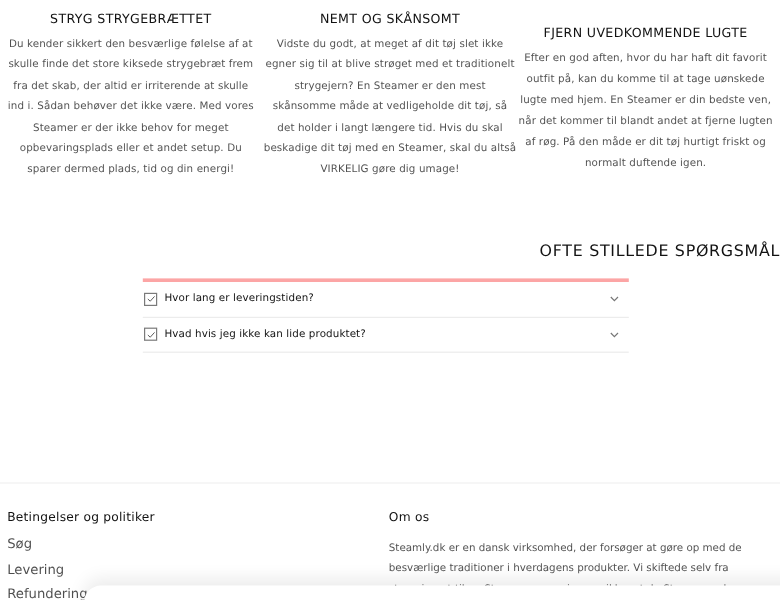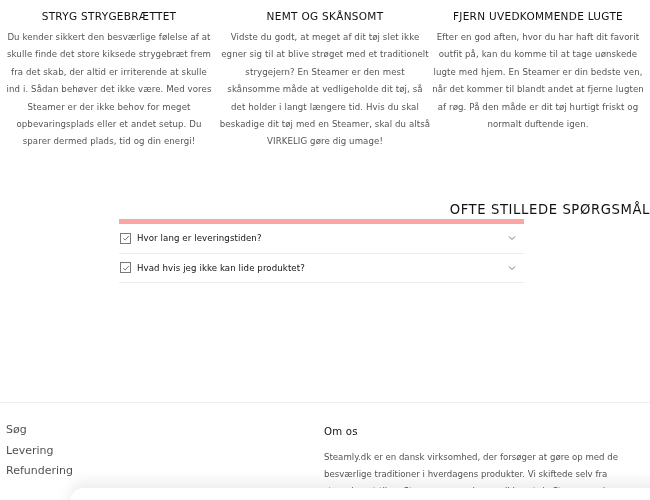--- a/index.html
+++ b/index.html
@@ -5,24 +5,24 @@
     * { box-sizing: border-box; margin: 0; padding: 0; }
     html, body { width: 650px; height: 500px; overflow: hidden; background: #ffffff; }
     body { font-family: "DejaVu Sans", "Liberation Sans", sans-serif; color: #121212; position: relative; }
 
     .features { position: absolute; top: 0; left: 0; width: 542px; height: 160px; text-decoration: underline; }
     .feature { position: absolute; top: 9px; text-align: center; }
     .feature h3 { font-size: 10.5px; font-weight: 400; letter-spacing: 0.3px; color: #121212; margin-bottom: 5px; line-height: 15px; }
     .feature p { font-size: 8.6px; line-height: 17.4px; color: rgba(18,18,18,0.75); letter-spacing: 0.1px; }
     .f1 { left: 4px; width: 210px; }
     .f2 { left: 219px; width: 212px; }
-    .f3 { left: 432px; width: 212px; }
+    .f3 { left: 432px; width: 212px; margin-top: 12px; }
 
     .faq-title { position: absolute; top: 202px; left: 0; width: 650px; text-align: right; font-size: 13.2px; letter-spacing: 0.6px; color: #121212; font-weight: 400; }
-    .faq { position: absolute; top: 219px; left: 119px; width: 405px; border-top: 5px solid #fca5a5; }
+    .faq { position: absolute; top: 232px; left: 119px; width: 405px; border-top: 3px solid #fca5a5; }
     .faq-item { height: 29.5px; border-bottom: 1px solid #ececec; display: flex; align-items: center; cursor: pointer; }
     .faq-check { width: 11px; height: 11px; border: 1px solid #7a7a7a; margin-left: 1px; margin-right: 6px; display: flex; align-items: center; justify-content: center; }
     .faq-check svg { width: 8px; height: 8px; }
     .faq-q { flex: 1; font-size: 8.6px; color: #121212; letter-spacing: 0.1px; }
     .faq-chevron { width: 8px; height: 6px; margin-right: 8px; }
     .faq-chevron svg { width: 8px; height: 6px; display: block; }
 
     .footer-divider { position: absolute; top: 402px; left: 0; width: 650px; height: 1px; background: #f0f0f0; }
     .footer-col { position: absolute; top: 425px; }
     .footer-col h4 { font-size: 10.2px; font-weight: 400; color: #121212; letter-spacing: 0.2px; margin-bottom: 10px; line-height: 14px; }
@@ -79,20 +79,21 @@
           <path d="M1 1.5 L4 4.5 L7 1.5" fill="none" stroke="#777" stroke-width="1"></path>
         </svg>
     </span>
   </div>
 </div>
 
 <div class="footer-divider"></div>
 
 <footer>
   <div class="footer-col fc1">
+    <h4>Betingelser og politiker</h4>
     <nav class="footer-links">
       <a href="#">Søg</a>
       <a href="#">Levering</a>
       <a href="#">Refundering</a>
     </nav>
   </div>
   <div class="footer-col fc2">
     <h4>Om os</h4>
     <p class="footer-about">Steamly.dk er en dansk virksomhed, der forsøger at gøre op med de besværlige traditioner i hverdagens produkter. Vi skiftede selv fra strygejernet til en Steamer, men vi synes ikke, at de Steamere, der var på</p>
   </div>

